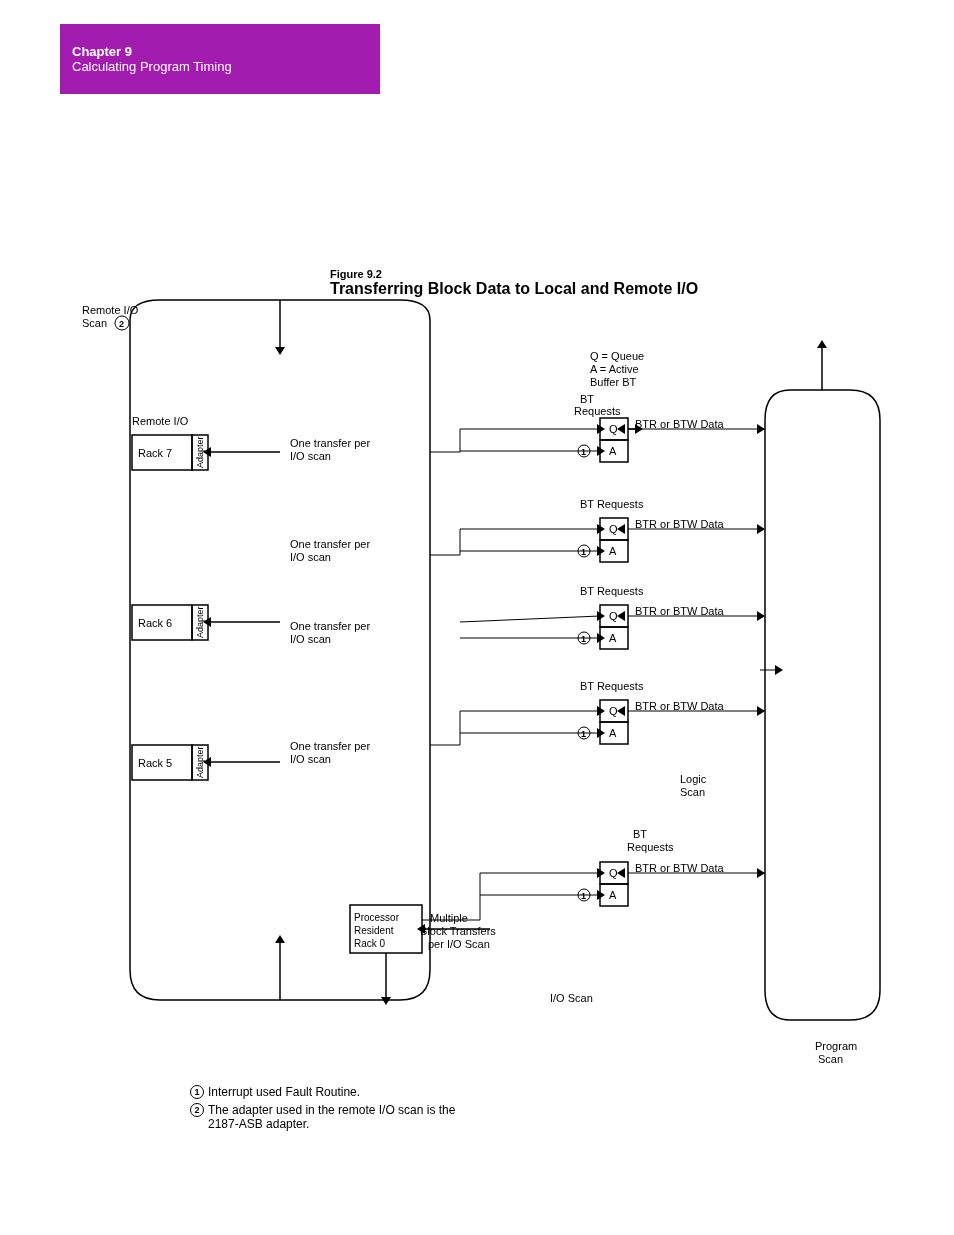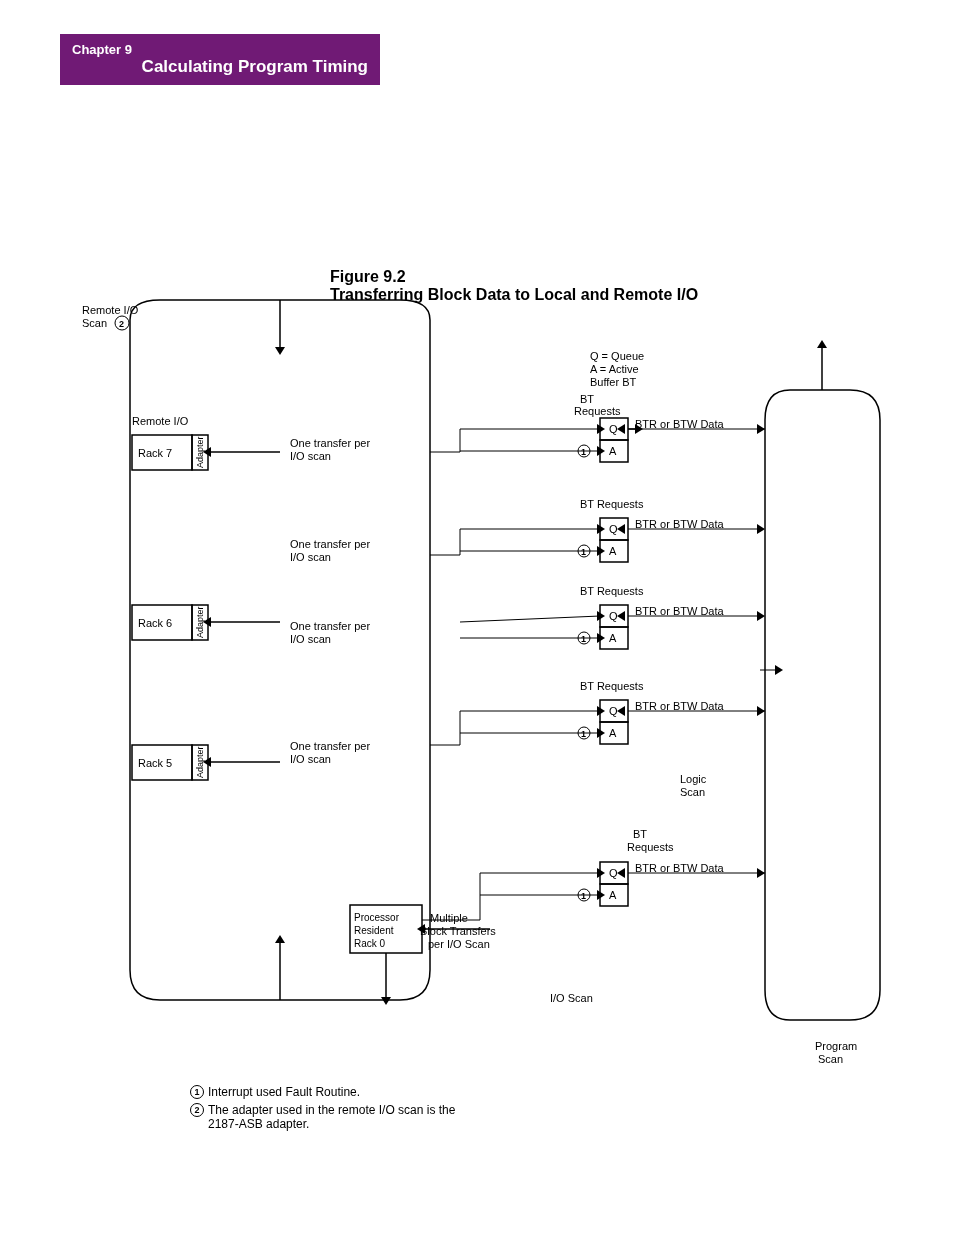--- a/index.html
+++ b/index.html
@@ -7,54 +7,53 @@
       background: #fff;
       font-family: Arial, sans-serif;
       font-size: 12px;
       width: 954px;
       min-height: 1235px;
       position: relative;
     }
 
     .chapter-header {
       position: absolute;
-      top: 34px;
+      top: 24px;
       left: 60px;
-      background: #701a75;
+      background: #a21caf;
       color: #fff;
-      padding: 8px 12px;
+      padding: 20px 12px;
       width: 320px;
     }
     .chapter-header .chapter-num {
       font-weight: bold;
       font-size: 13px;
     }
     .chapter-header .chapter-title {
-      font-size: 17px;
-      font-weight: bold;
-      text-align: right;
+      font-size: 13px;
+      font-weight: normal;
     }
 
     svg {
       display: block;
     }
     .footnote-line {
       margin-bottom: 3px;
     }
   </style>
 </head>
 <body>
 
 <div class="chapter-header">
   <div class="chapter-num">Chapter 9</div>
   <div class="chapter-title">Calculating Program Timing</div>
 </div>
 
 <div style="position:absolute; top:268px; left:330px;">
-  <div style="font-weight:bold; font-size:16px;">Figure 9.2</div>
+  <div style="font-weight:bold; font-size:11px;">Figure 9.2</div>
   <div style="font-weight:bold; font-size:16px;">Transferring Block Data to Local and Remote I/O</div>
 </div>
 
 <svg style="position:absolute; top:290px; left:60px;" width="860" height="790" viewBox="0 0 860 790" xmlns="http://www.w3.org/2000/svg" font-family="Arial, sans-serif" font-size="11">
 
   <text x="22" y="24" font-size="11">Remote I/O</text>
   <text x="22" y="37" font-size="11">Scan</text>
   <circle cx="62" cy="33" r="7" fill="none" stroke="#000" stroke-width="1"></circle>
   <text x="59" y="37" font-size="9" font-weight="bold">2</text>
 

